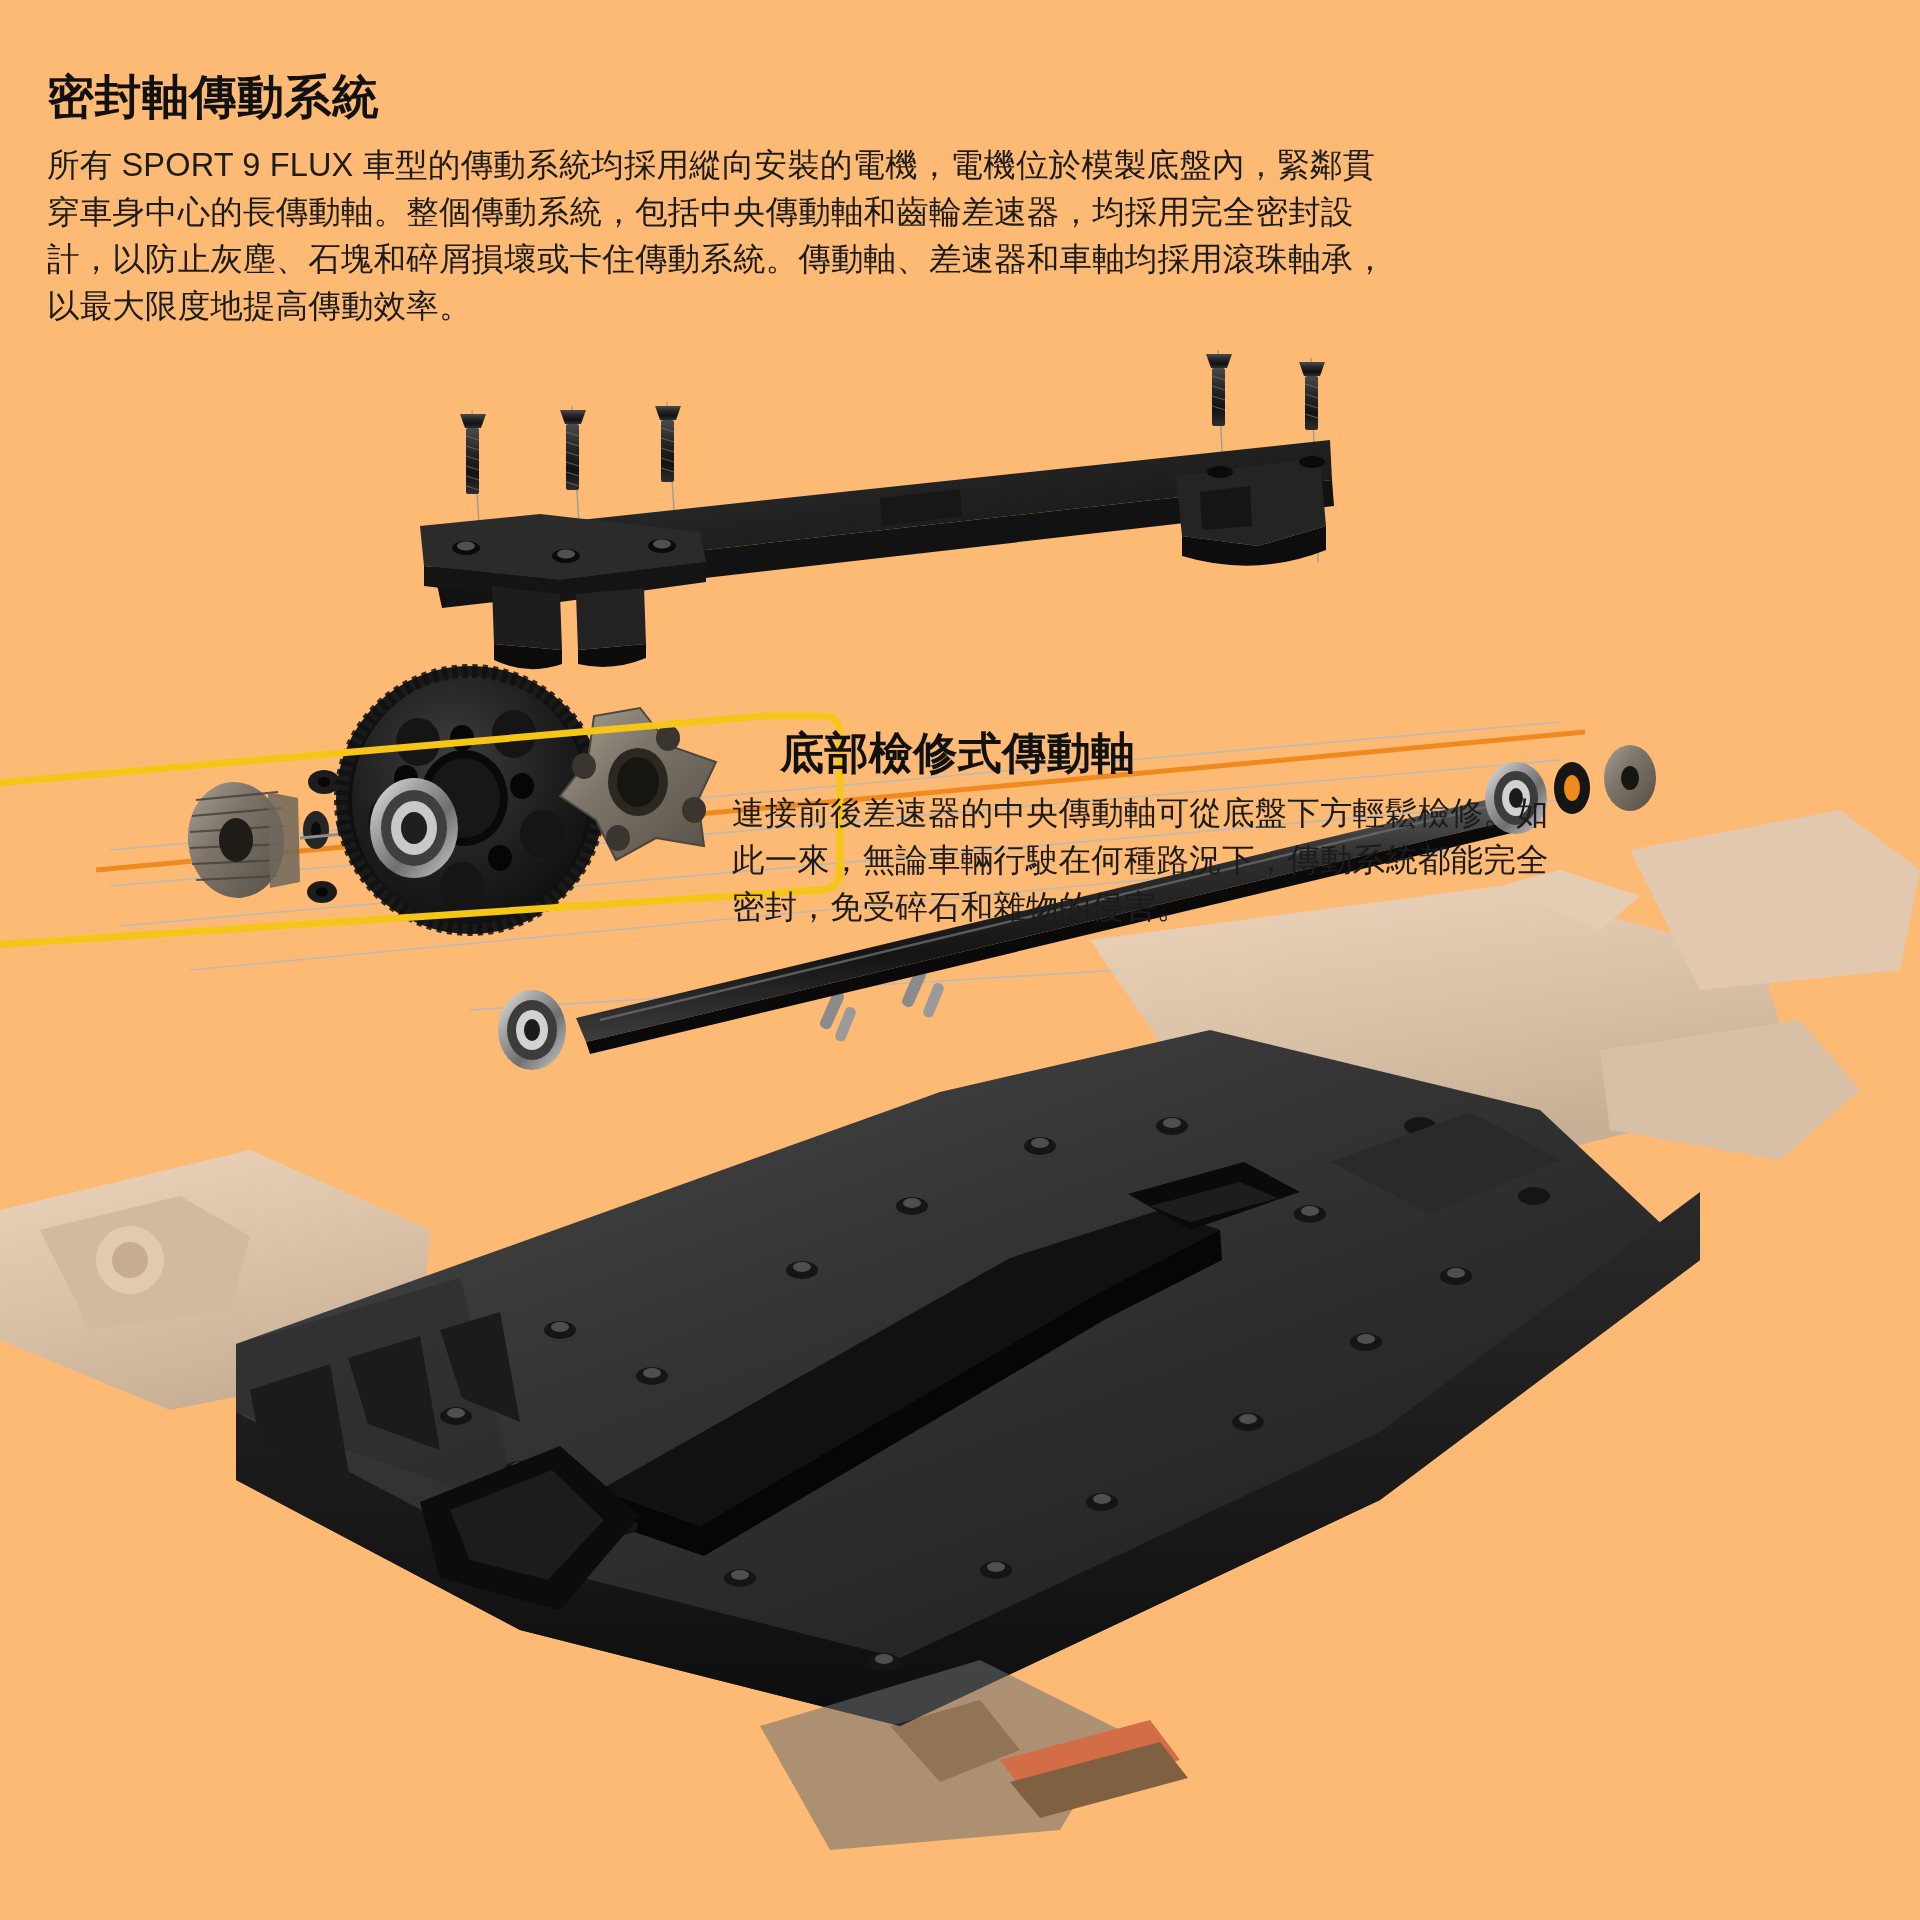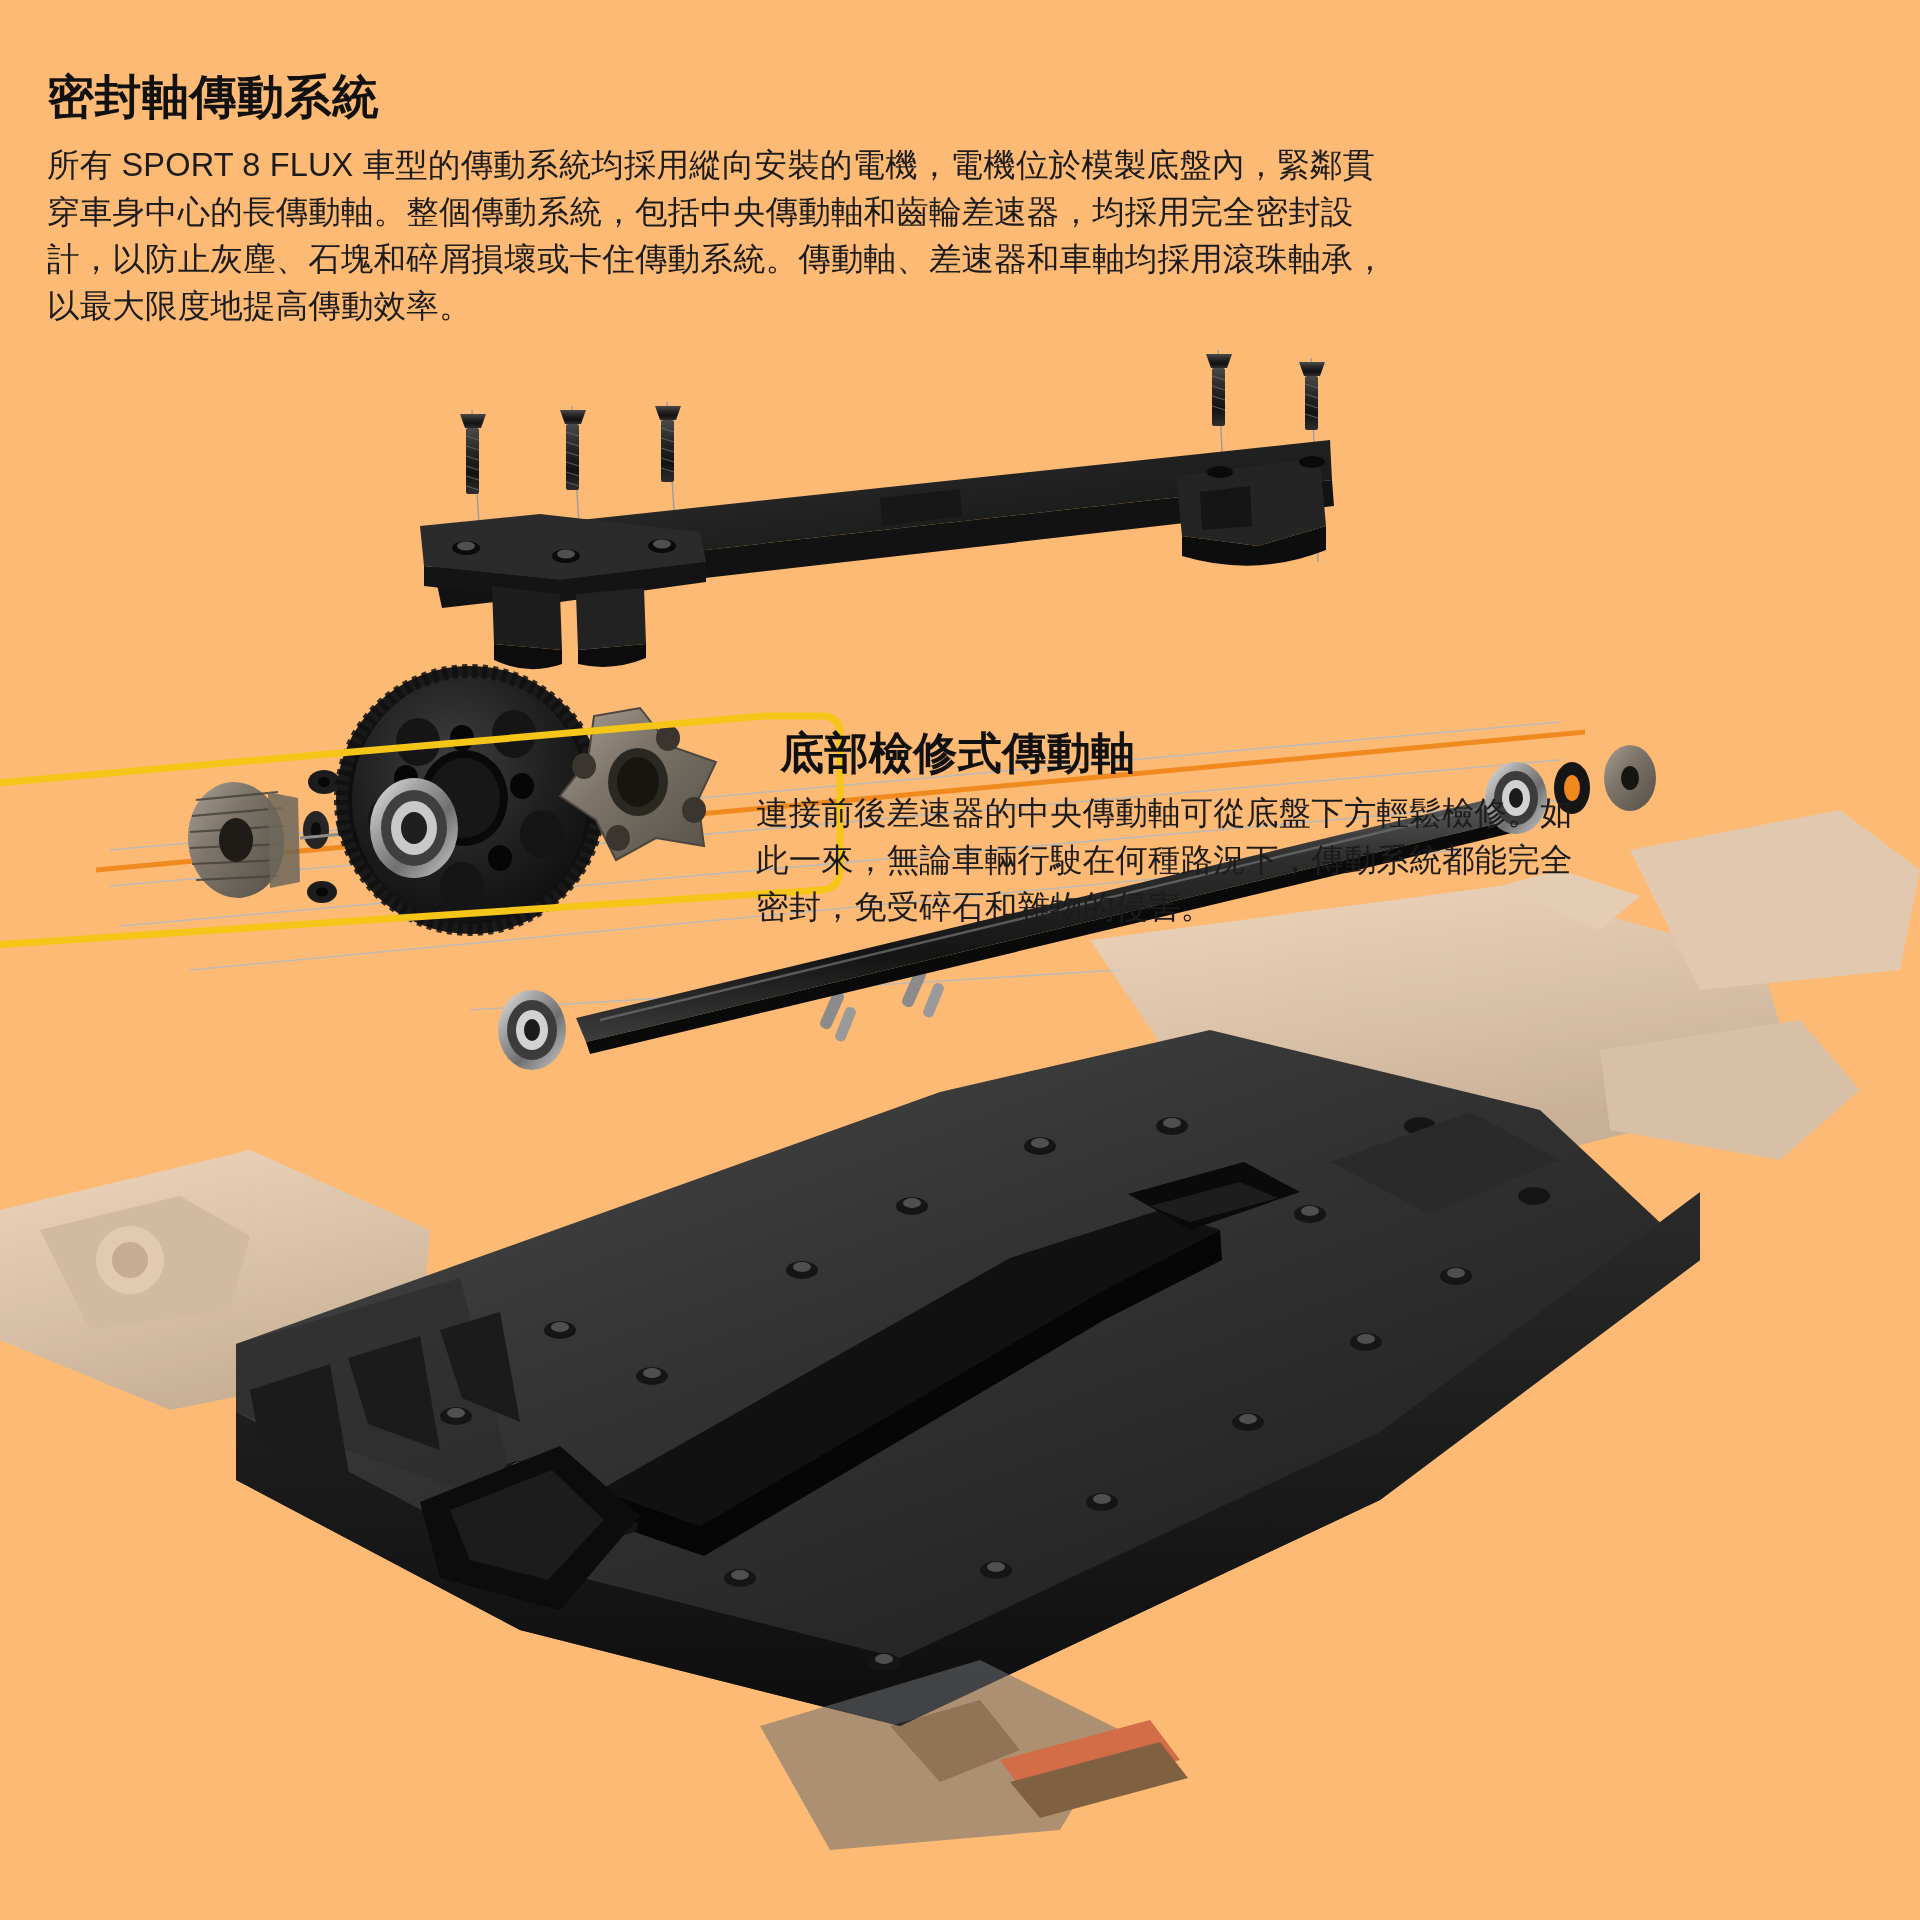--- a/index.html
+++ b/index.html
@@ -50,21 +50,21 @@
     color: #1c1c1c;
     font-weight: 400;
     letter-spacing: 0.005em;
   }
   #body-main {
     left: 47px;
     top: 142px;
     width: 1340px;
   }
   #body-sub {
-    left: 756px;
+    left: 732px;
     top: 790px;
     width: 820px;
   }
   .bodycopy p { margin: 0; }
 
   
   #art {
     position: absolute;
     left: 0;
     top: 330px;
@@ -474,21 +474,21 @@
         <path d="M1000 1430 L1150 1390 L1180 1430 L1030 1470 Z" fill="#b03024"></path>
         <path d="M1010 1452 L1160 1412 L1188 1448 L1040 1488 Z" fill="#1a1a1a"></path>
       </g>
 
     </svg>
   </div>
 
   <h1 id="headline-main" class="headline">密封軸傳動系統</h1>
 
   <div id="body-main" class="bodycopy">
-    <p>所有 SPORT 8 FLUX 車型的傳動系統均採用縱向安裝的電機，電機位於模製底盤內，緊鄰貫穿車身中心的長傳動軸。整個傳動系統，包括中央傳動軸和齒輪差速器，均採用完全密封設計，以防止灰塵、石塊和碎屑損壞或卡住傳動系統。傳動軸、差速器和車軸均採用滾珠軸承，以最大限度地提高傳動效率。</p>
+    <p>所有 SPORT 9 FLUX 車型的傳動系統均採用縱向安裝的電機，電機位於模製底盤內，緊鄰貫穿車身中心的長傳動軸。整個傳動系統，包括中央傳動軸和齒輪差速器，均採用完全密封設計，以防止灰塵、石塊和碎屑損壞或卡住傳動系統。傳動軸、差速器和車軸均採用滾珠軸承，以最大限度地提高傳動效率。</p>
   </div>
 
   <h2 id="headline-sub" class="headline">底部檢修式傳動軸</h2>
 
   <div id="body-sub" class="bodycopy">
     <p>連接前後差速器的中央傳動軸可從底盤下方輕鬆檢修。如此一來，無論車輛行駛在何種路況下，傳動系統都能完全密封，免受碎石和雜物的侵害。</p>
   </div>
 
 </div>
 

